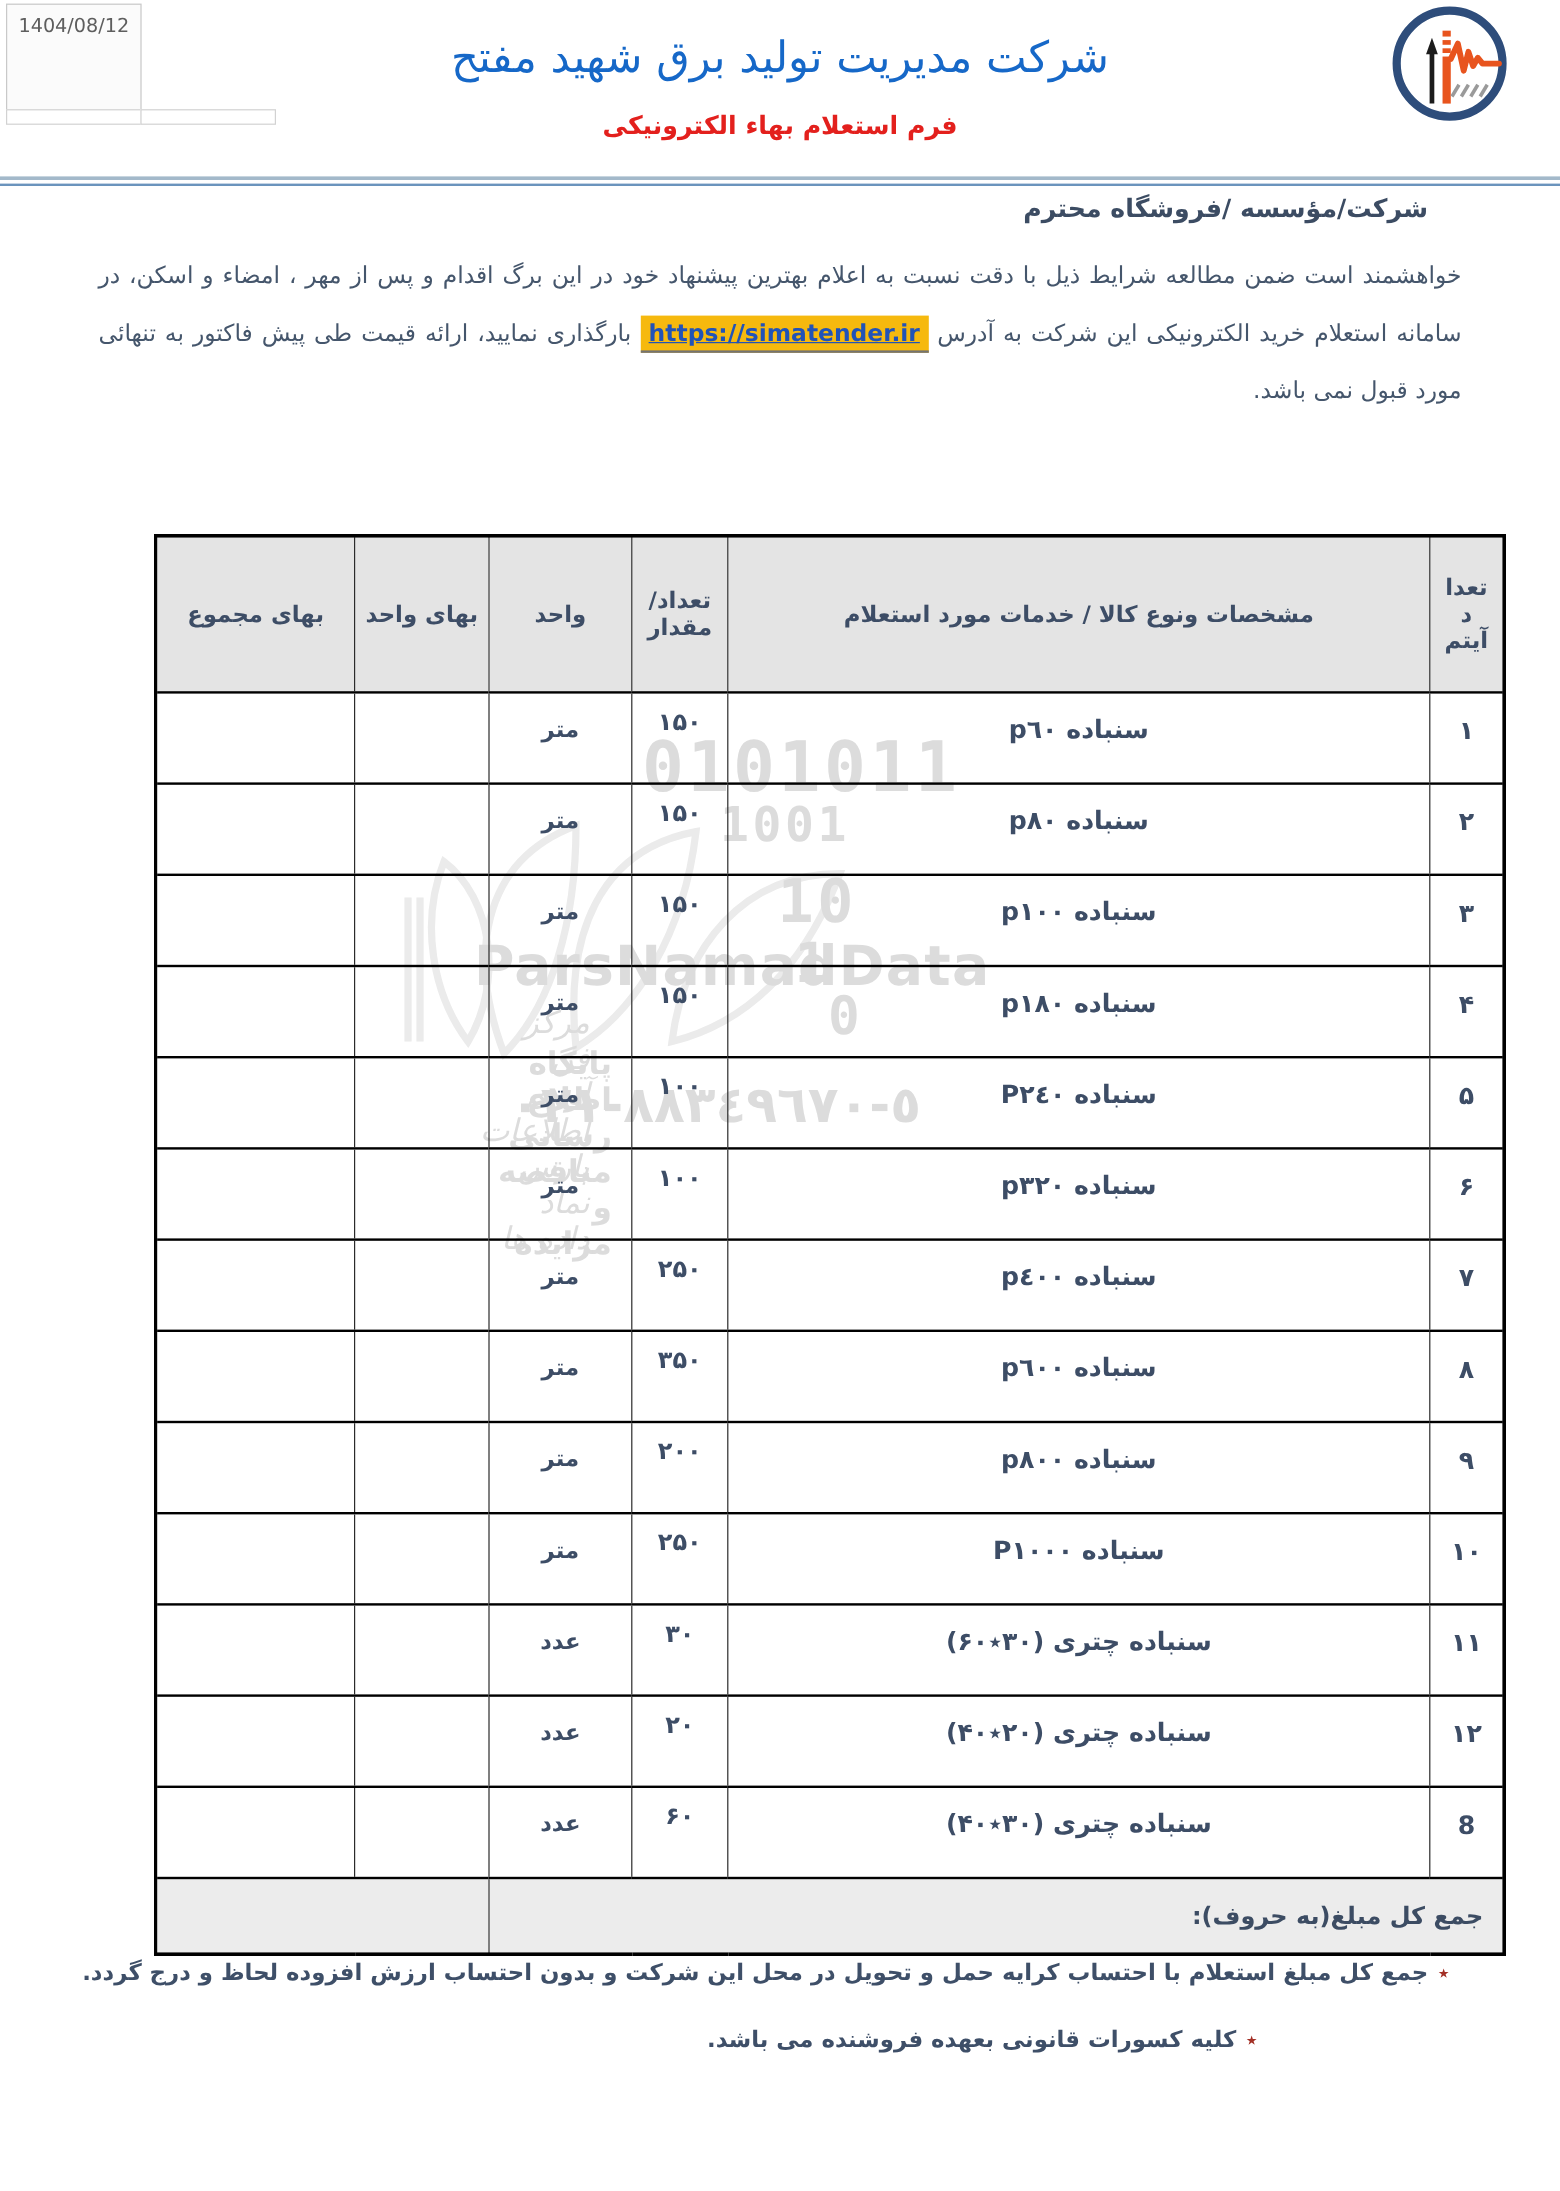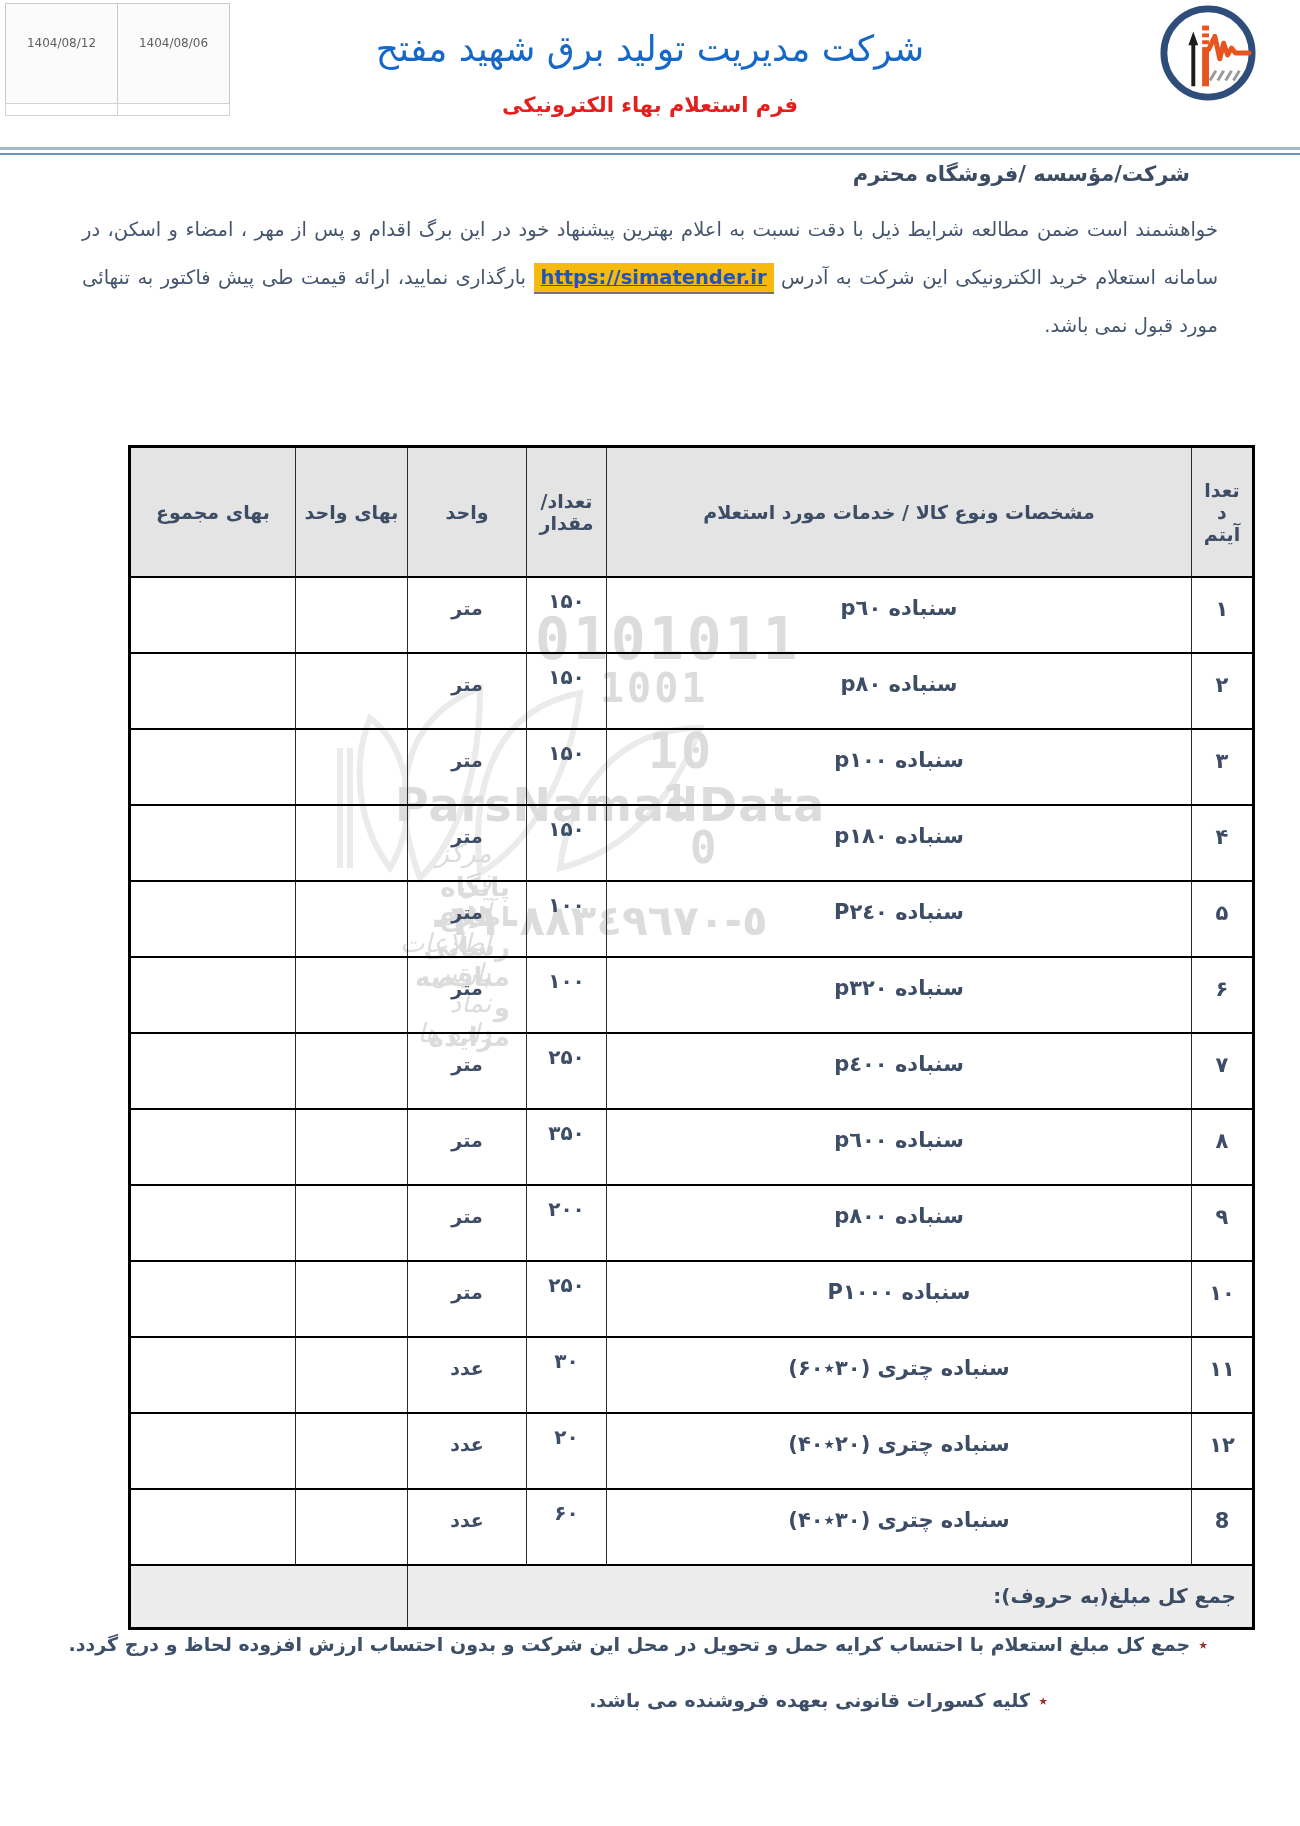--- a/index.html
+++ b/index.html
@@ -4,24 +4,24 @@
 <style>
   html,body{margin:0;padding:0;}
   body{
     width:1300px;height:1826px;background:#ffffff;position:relative;overflow:hidden;
     font-family:"DejaVu Sans","Liberation Sans",sans-serif;
   }
   
   .dates{position:absolute;top:3px;left:5px;z-index:3;}
   .dates-row{display:flex;}
   .date-cell{
-    width:113px;height:101px;box-sizing:border-box;
+    width:113px;height:89px;box-sizing:border-box;
     border:1px solid #c9c9c9;border-left-width:1px;margin-left:-1px;
-    background:#fbfbfb;color:#5e5e5e;font-size:12px;font-weight:500;
-    display:flex;justify-content:center;align-items:flex-start;padding-top:32px;
+    background:#fbfbfb;color:#5e5e5e;font-size:16px;font-weight:500;
+    display:flex;justify-content:center;align-items:flex-start;padding-top:8px;
     direction:ltr;
   }
   .date-cell:first-child{margin-left:0;}
   .dates-stub{display:flex;}
   .stub-cell{width:113px;height:13px;box-sizing:border-box;border:1px solid #d2d2d2;margin-left:-1px;margin-top:-1px;background:#fff;}
   .stub-cell:first-child{margin-left:0;}
 
   
   .logo{position:absolute;top:4px;left:1158px;width:100px;height:98px;z-index:3;}
 
@@ -76,21 +76,20 @@
   .note1{top:1633px;right:92px;}
   .note2{top:1689px;right:252px;}
   .star{color:#a33026;margin-left:8px;font-size:18px;}
 </style>
 </head>
 <body>
 
 <div class="dates">
   <div class="dates-row">
     <div class="date-cell">1404/08/12</div>
-    <div class="date-cell">1404/08/06</div>
   </div>
   <div class="dates-stub">
     <div class="stub-cell"></div>
     <div class="stub-cell"></div>
   </div>
 </div>
 
 <div class="logo">
   <svg viewBox="0 0 100 100" width="100" height="98">
     <circle cx="50" cy="50" r="45" fill="#ffffff" stroke="#2e4d7b" stroke-width="7"></circle>

